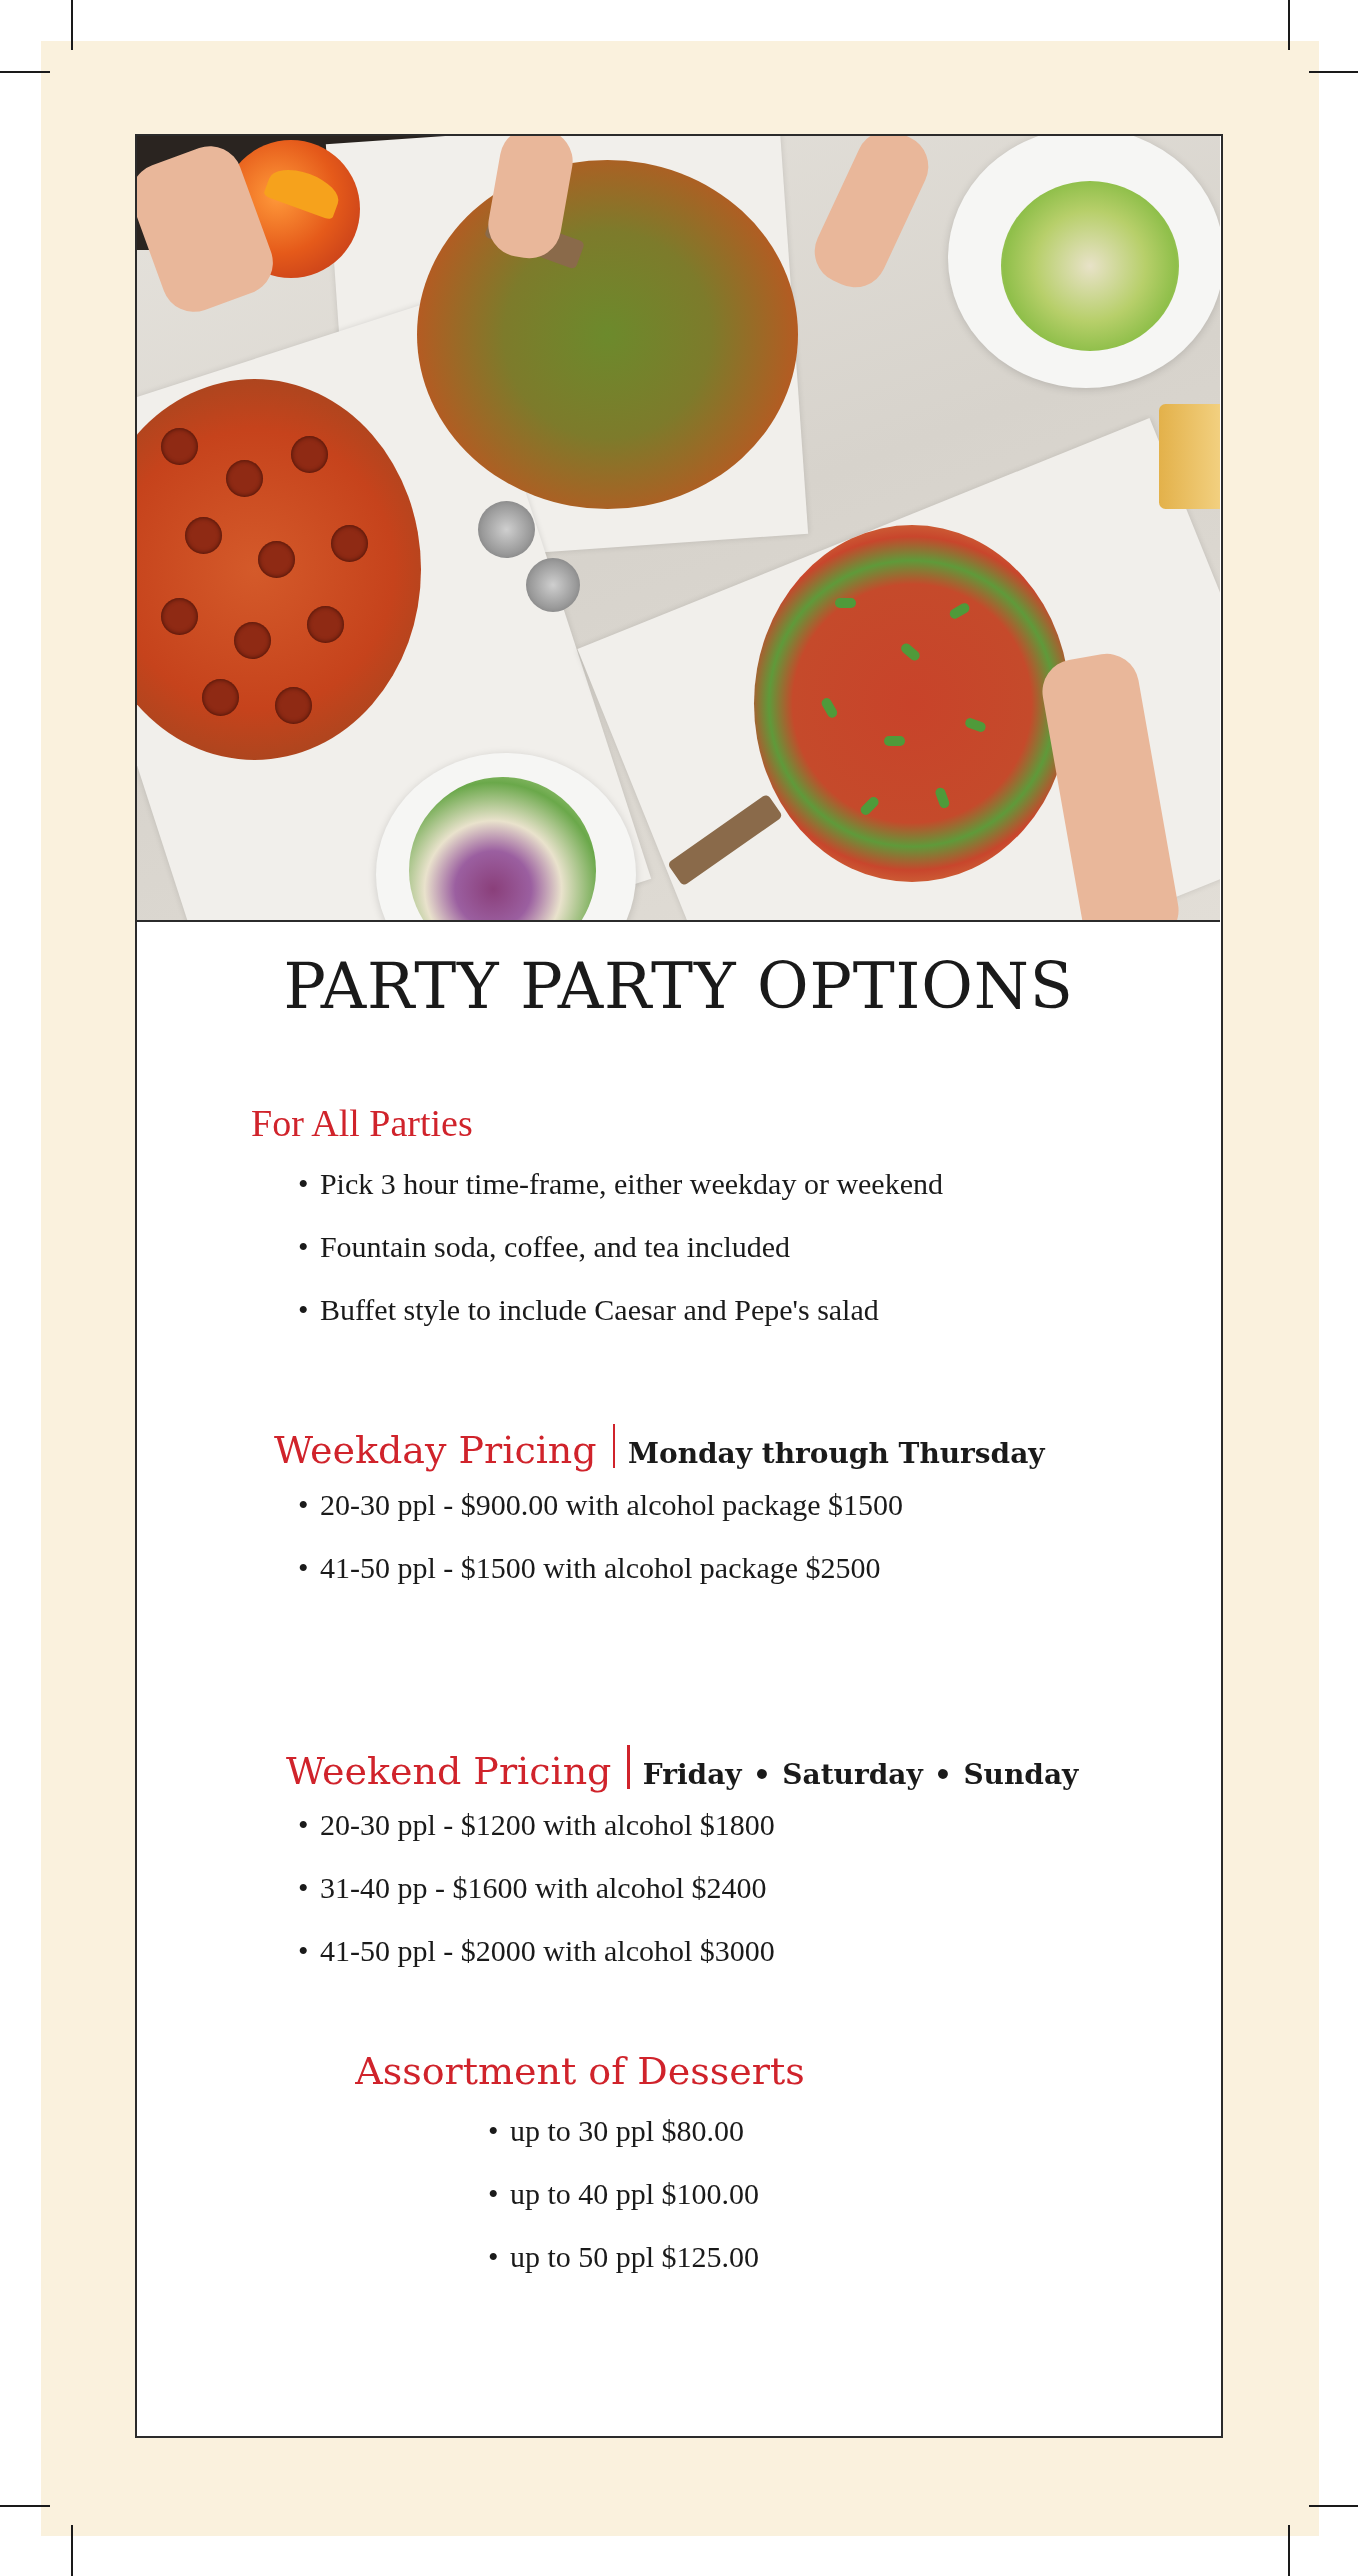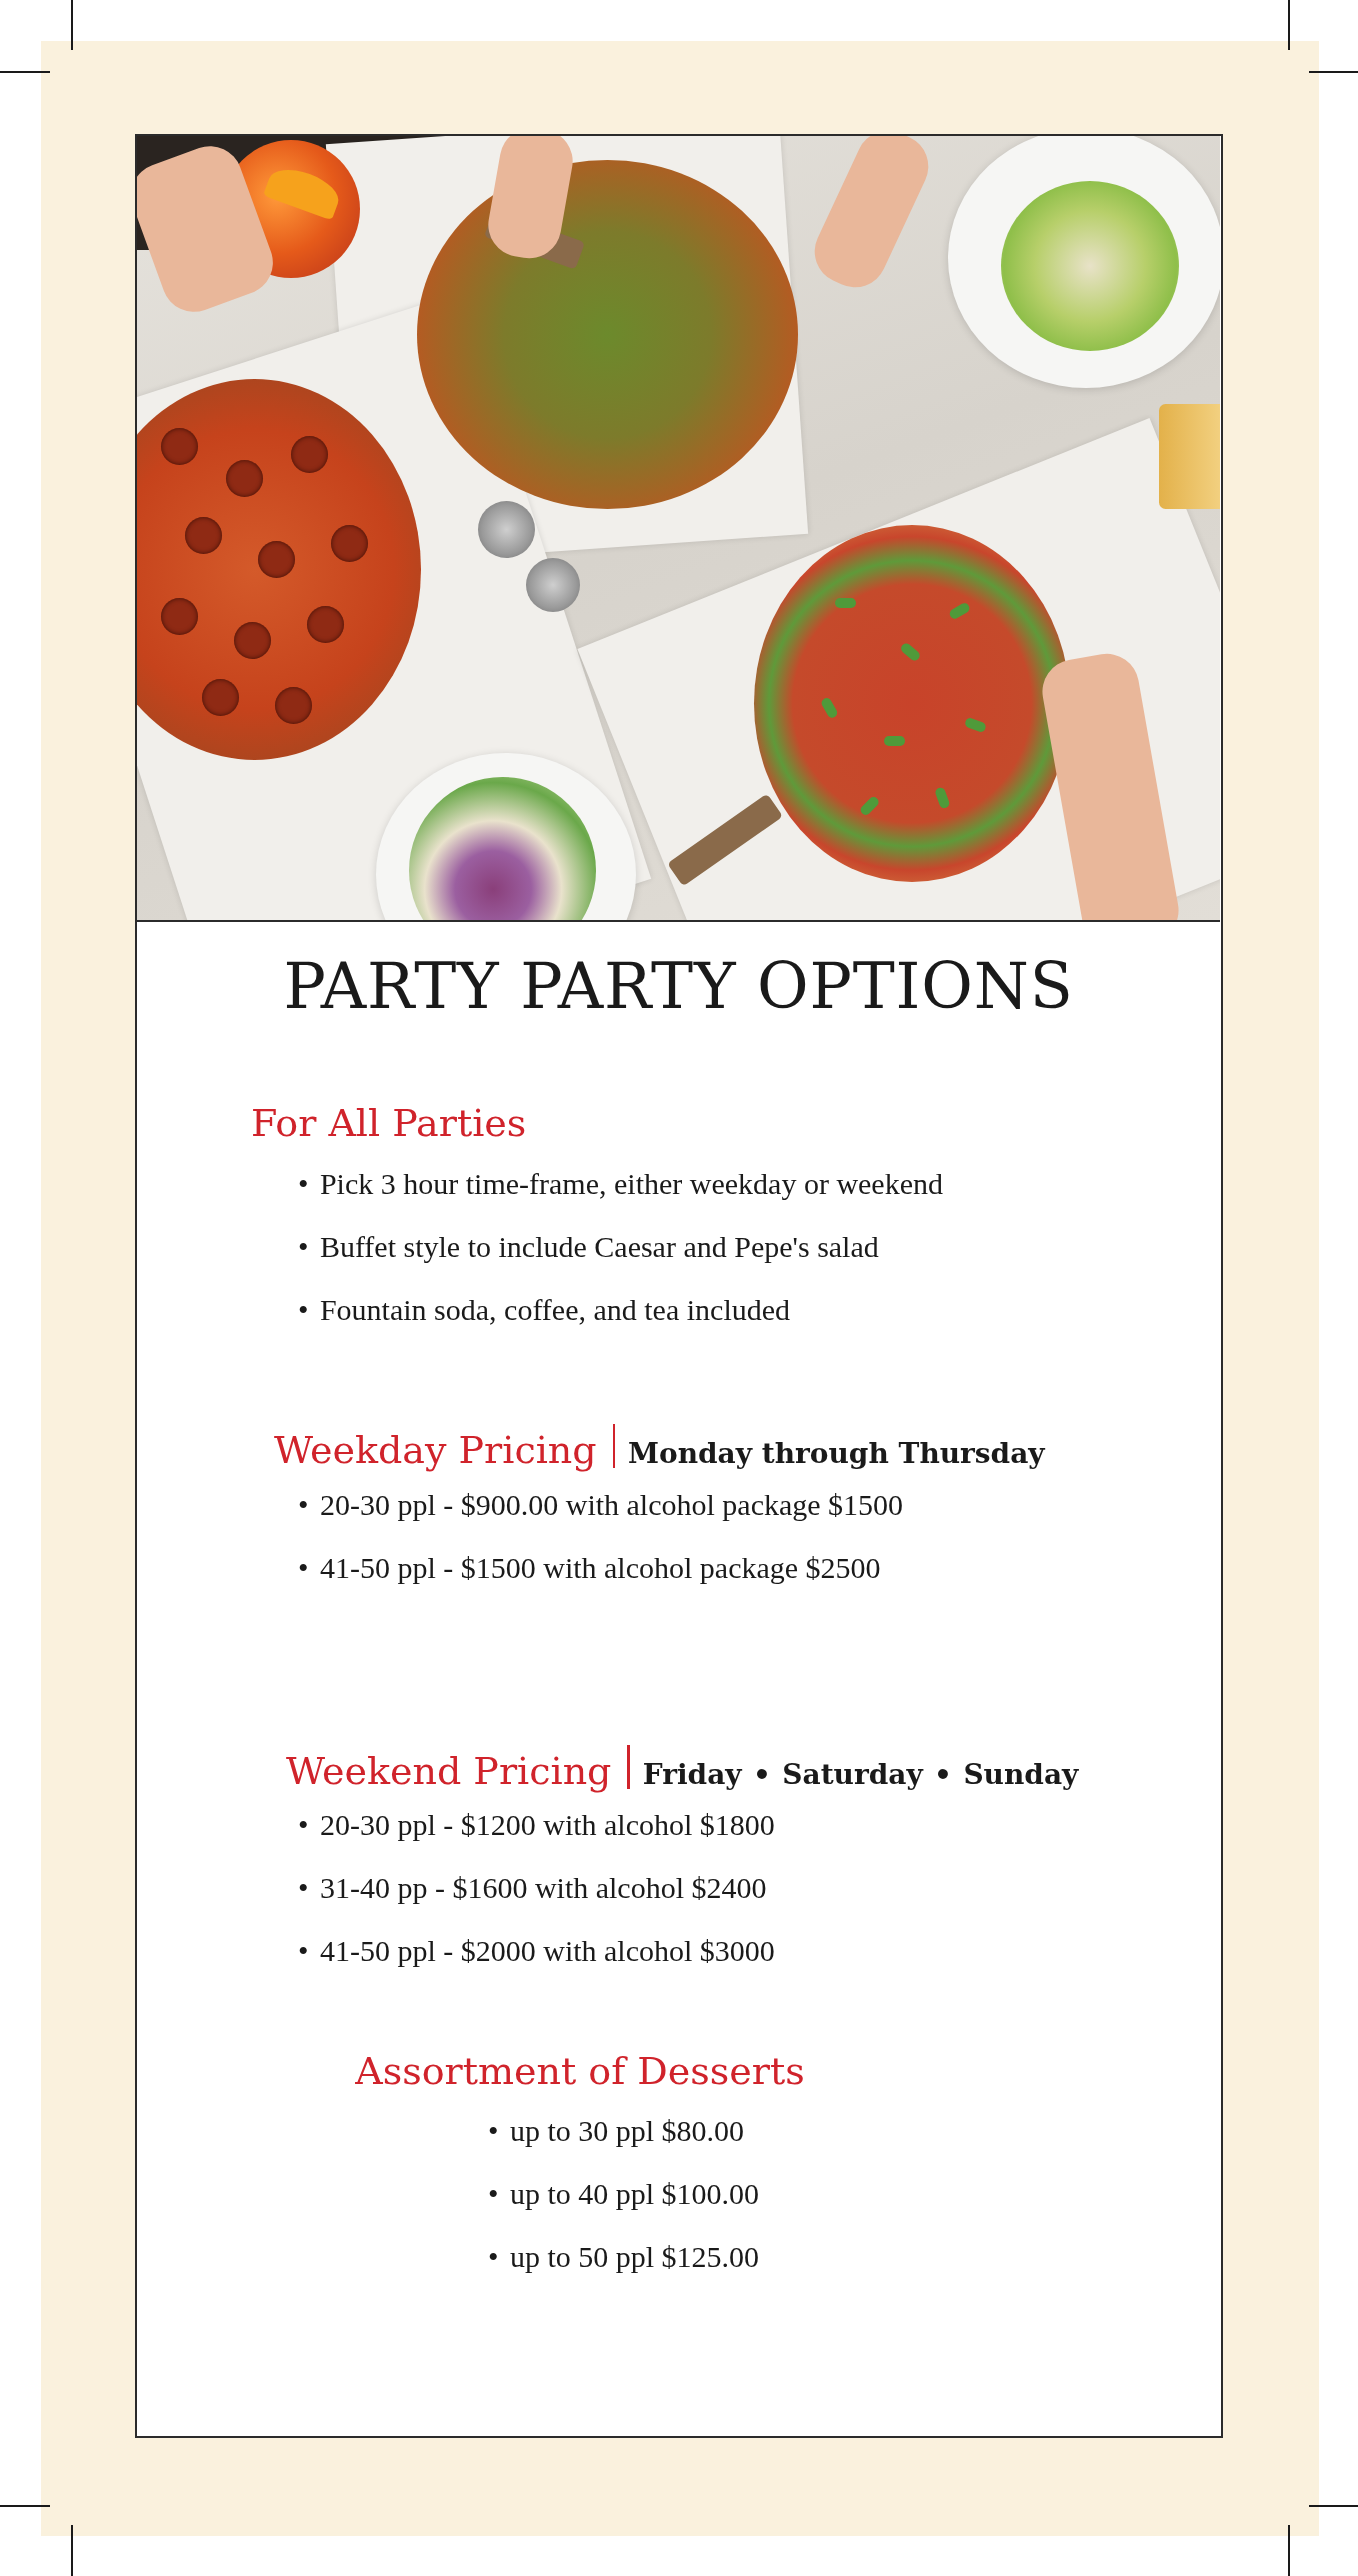--- a/index.html
+++ b/index.html
@@ -116,27 +116,27 @@
       <div class="basil" style="left:211px; top:195px; transform: rotate(20deg);"></div>
       <div class="basil" style="left:105px; top:276px; transform: rotate(-45deg);"></div>
       <div class="basil" style="left:178px; top:268px; transform: rotate(70deg);"></div>
     </div>
     <div class="handle" style="left:527px; top:690px; width:122px; height:27.6px; transform: rotate(-35deg);"></div>
     <div class="hand" style="left:925px; top:519px; width:97px; height:292px; transform: rotate(-10deg);"></div>
   </div>
 
   <h1 class="title">PARTY PARTY OPTIONS</h1>
 
-  <div class="h2" style="left:114px; top:968px;">
+  <div class="h2" style="left:114px; top:968px;font-family:Liberation Serif, serif;">
     <span>For All Parties</span>
   </div>
   <ul class="list" style="left:161px; top:1016px;">
     <li>Pick 3 hour time-frame, either weekday or weekend</li>
+    <li>Fountain soda, coffee, and tea included</li>
     <li>Buffet style to include Caesar and Pepe's salad</li>
-    <li>Fountain soda, coffee, and tea included</li>
   </ul>
 
   <div class="h2" style="left:114px; top:1288px;margin-left:23px;">
     <span>Weekday Pricing</span><span class="bar"></span><span class="sub">Monday through Thursday</span>
   </div>
   <ul class="list" style="left:161px; top:1337px;">
     <li>20-30 ppl - $900.00 with alcohol package $1500</li>
     <li>41-50 ppl - $1500 with alcohol package $2500</li>
   </ul>
 

